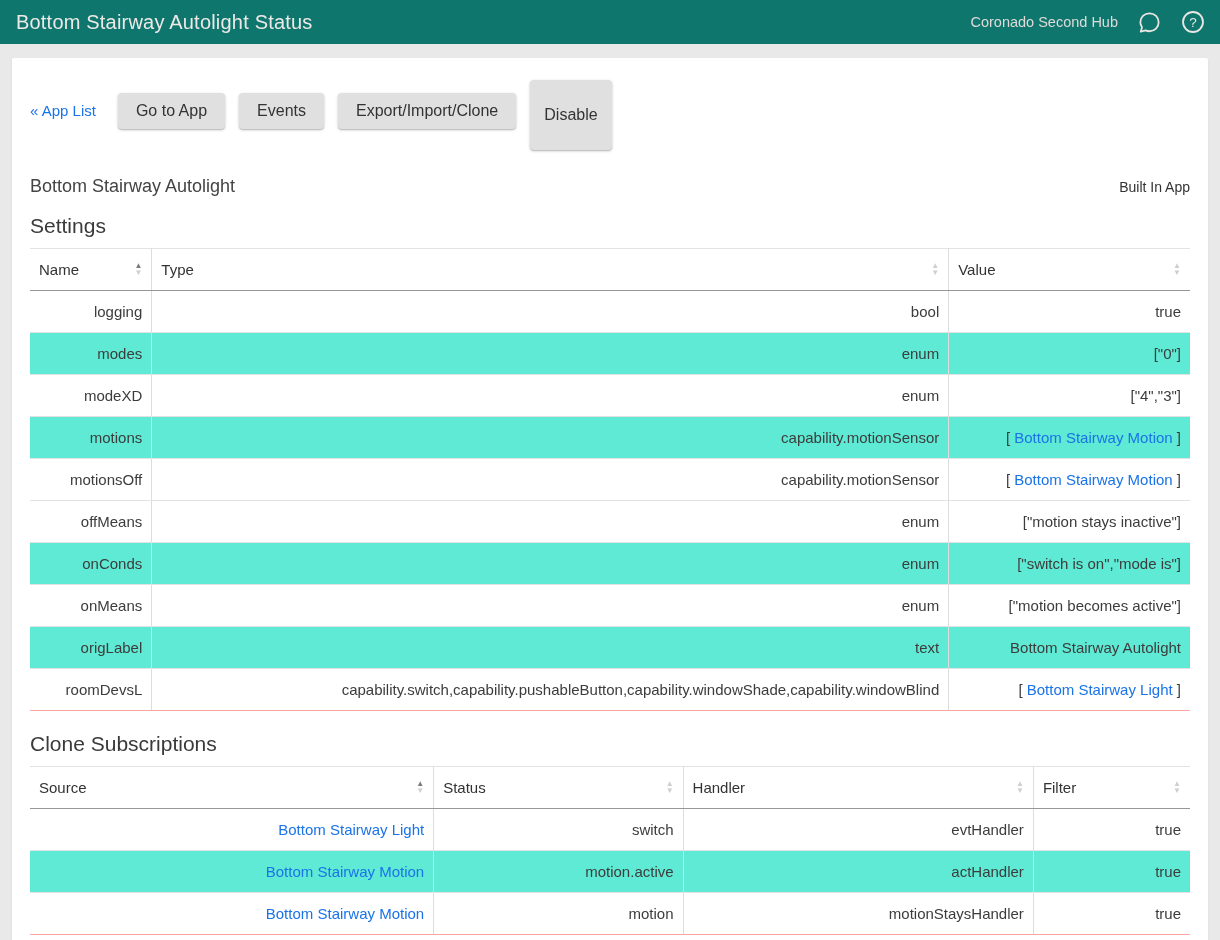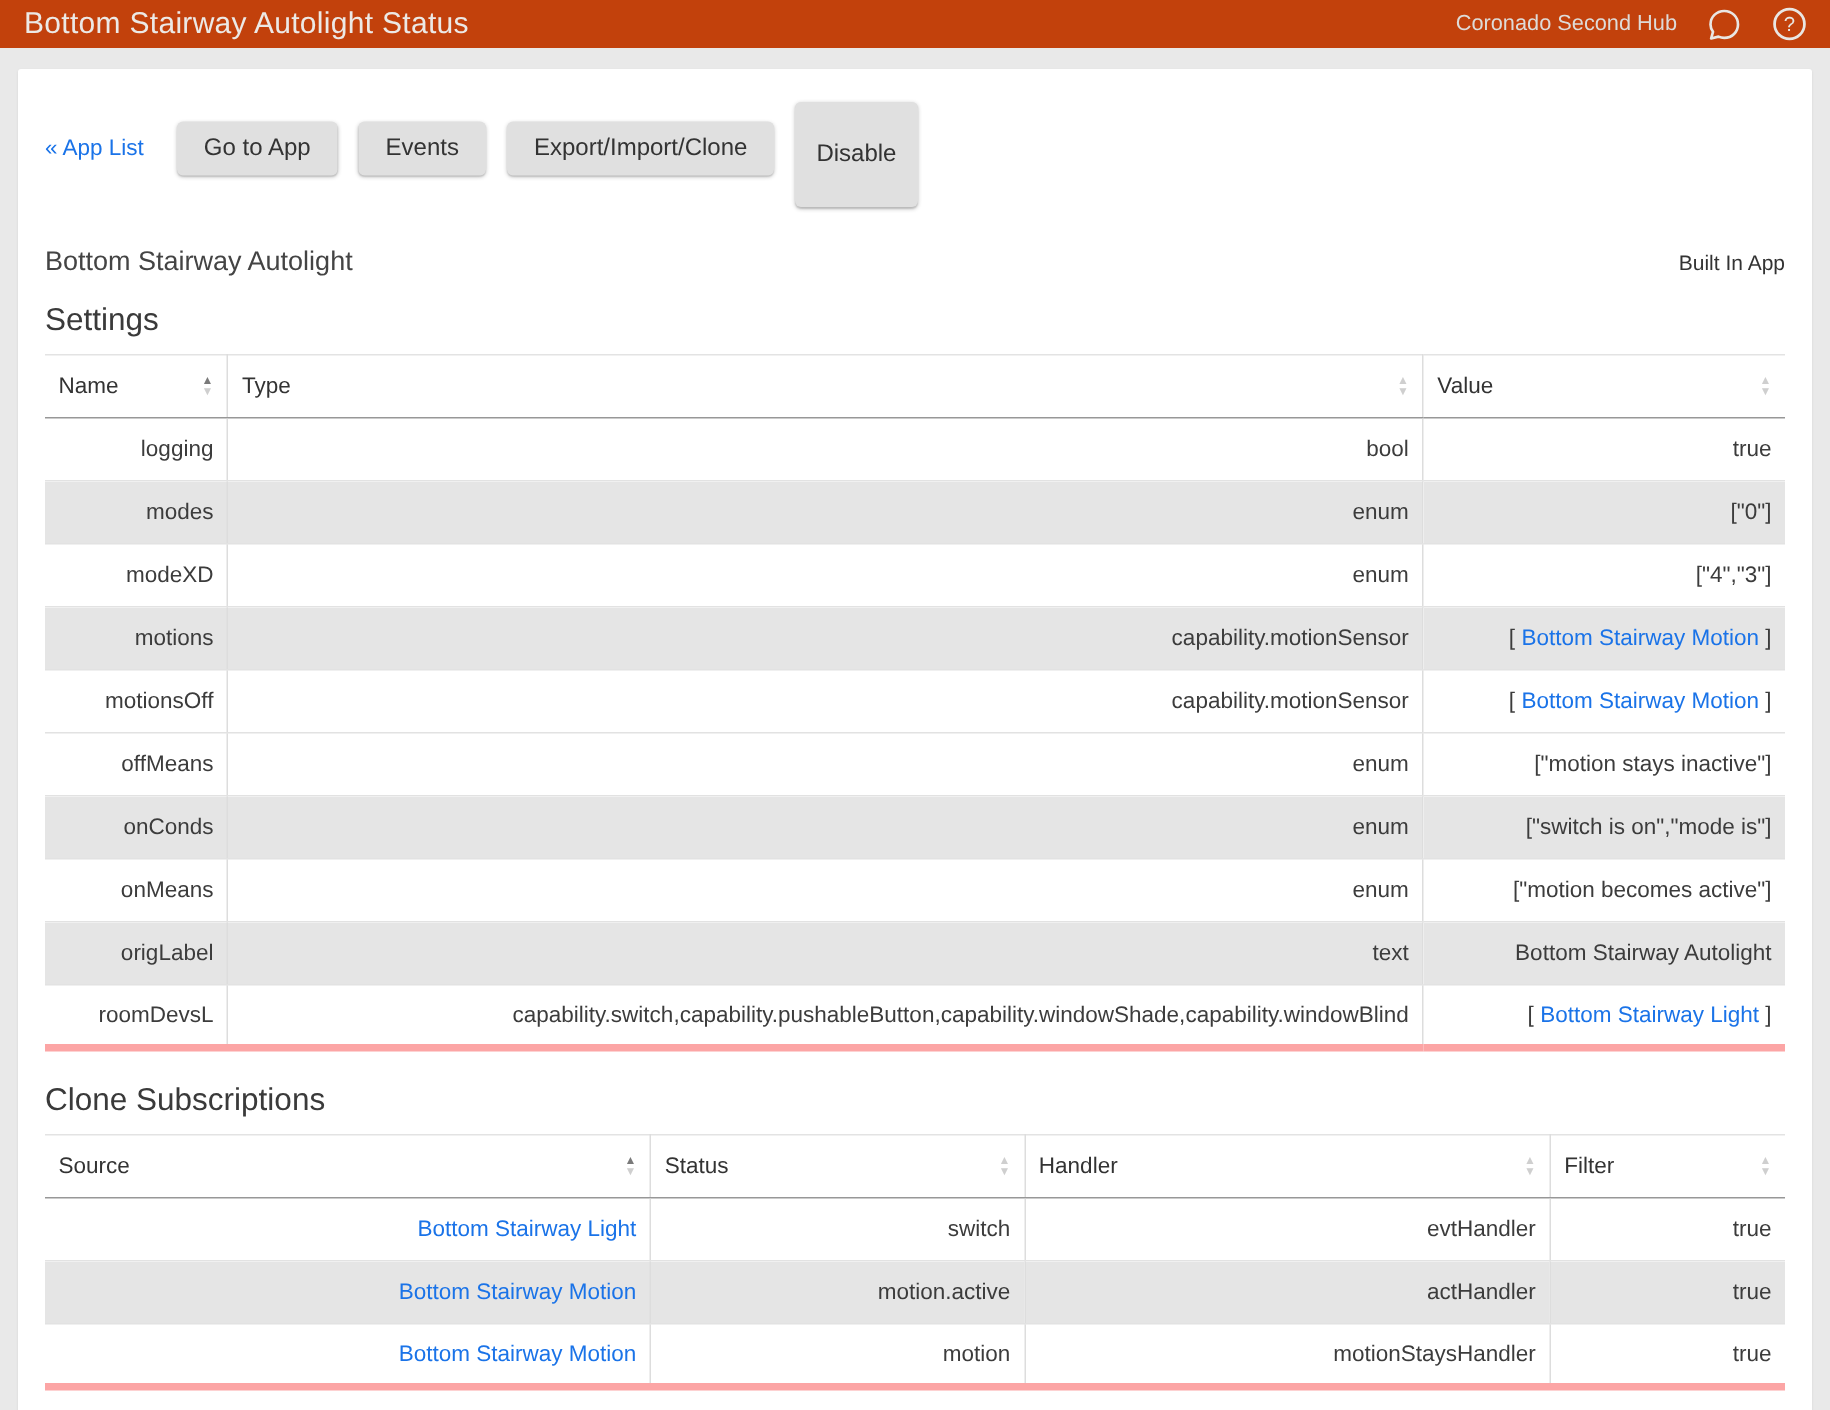--- a/index.html
+++ b/index.html
@@ -4,21 +4,21 @@
 <style>
   * { box-sizing: border-box; margin: 0; padding: 0; }
   html, body {
     width: 1220px; height: 940px; overflow: hidden;
     background: #e9e9e9;
     font-family: "Liberation Sans", "DejaVu Sans", sans-serif;
     color: #3c3c3c;
   }
   
   .topbar {
-    height: 32px; background: #c2410c; color: #e9e6e3;
+    height: 44px; background: #0f766e; color: #e9e6e3;
     display: flex; align-items: center; padding: 0 14px 0 16px;
   }
   .topbar-title { font-size: 20px; font-weight: 400; color: #ece9e6; letter-spacing: .2px; }
   .topbar-right { margin-left: auto; display: flex; align-items: center; gap: 18px; }
   .hub-name { font-size: 14.5px; color: #dedbd8; }
   .topbar-icon { width: 26px; height: 26px; display: inline-flex; align-items: center; justify-content: center; cursor: pointer; }
   .topbar-icon svg { display: block; }
   
   .card {
     margin: 14px 12px 0 12px; background: #ffffff; border-radius: 2px;
@@ -53,22 +53,22 @@
     text-align: right; font-weight: 400; padding: 10px 9px;
     border-right: 1px solid #ddd; overflow: hidden; white-space: nowrap;
     height: 42px; vertical-align: middle; color: #3c3c3c;
   }
   table.data-table th:last-child, table.data-table td:last-child { border-right: none; }
   table.data-table thead th {
     border-top: 1px solid #e3e3e3; border-bottom: 1px solid #979797;
     color: #333; cursor: pointer; position: relative;
   }
   table.data-table td { border-bottom: 1px solid #e2e2e2; }
-  table.data-table tbody tr:last-child td { border-bottom: 5px solid #fca5a5; }
-  table.data-table tbody tr.stripe td { background: #e5e5e5; }
+  table.data-table tbody tr:last-child td { border-bottom: 1px solid #fca5a5; }
+  table.data-table tbody tr.stripe td { background: #5eead4; }
   .th-flex { display: flex; align-items: center; justify-content: space-between; }
   .sort { display: inline-flex; flex-direction: column; align-items: center; margin-left: 6px; }
   .sort i { font-style: normal; font-size: 8px; line-height: 6.5px; color: #cfcfcf; display: block; }
   .sort.asc i.u { color: #7a7a7a; }
   a.link, td a { color: #1a73e8; text-decoration: none; cursor: pointer; }
 </style>
 </head>
 <body>
 
 <header class="topbar">

